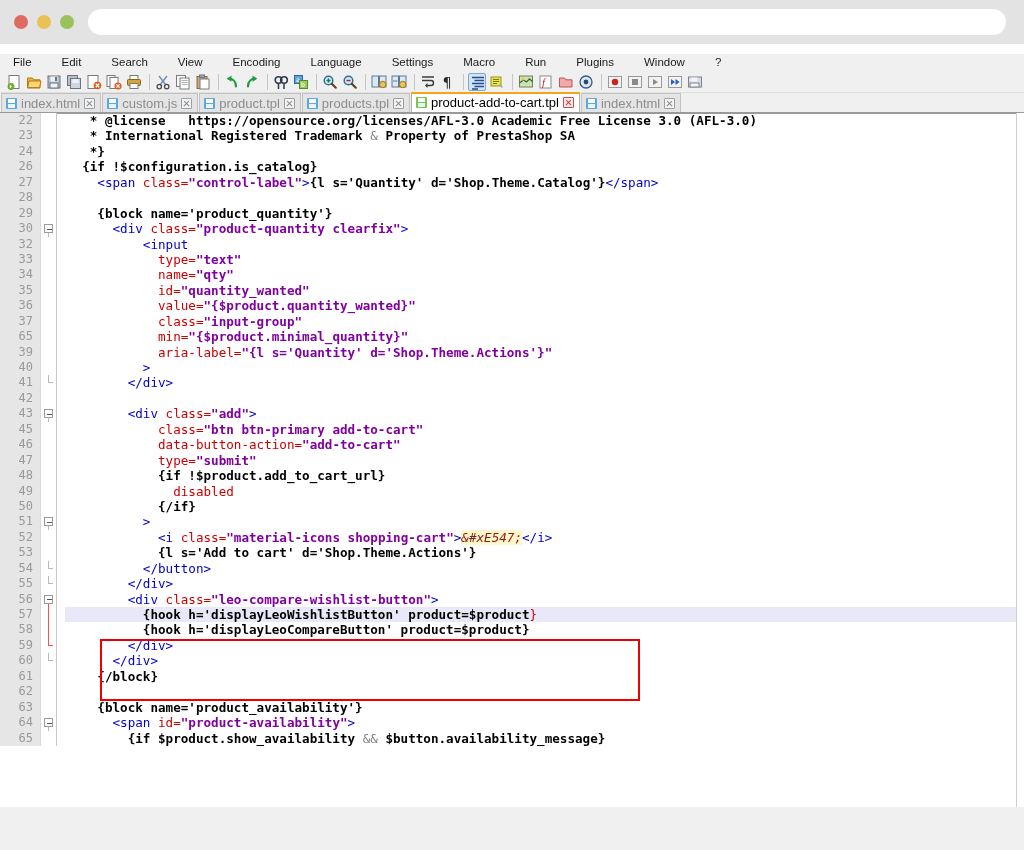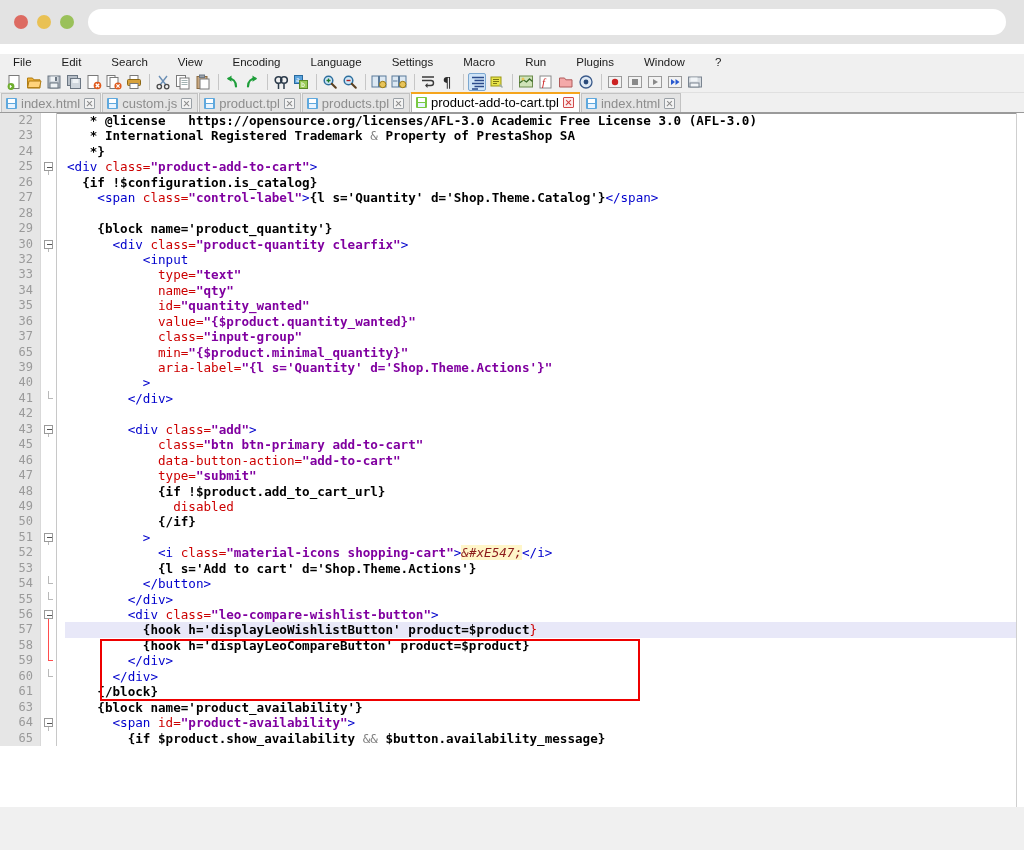--- a/index.html
+++ b/index.html
@@ -514,21 +514,20 @@
         <span class="tabclose"></span>
       </div>
     </div>
 
   <div class="editor">
     <div class="ed-topline"></div>
     <div class="ed-scroll" id="code-lines">
         <div class="line"><span class="lnum">22</span><span class="foldcol"></span><span class="gutter-div"></span><span class="code-area"><span class="c-plain">   * @license   https://opensource.org/licenses/AFL-3.0 Academic Free License 3.0 (AFL-3.0)</span></span></div>
         <div class="line"><span class="lnum">23</span><span class="foldcol"></span><span class="gutter-div"></span><span class="code-area"><span class="c-plain">   * International Registered Trademark </span><span class="c-amp">&amp;</span><span class="c-plain"> Property of PrestaShop SA</span></span></div>
         <div class="line"><span class="lnum">24</span><span class="foldcol"></span><span class="gutter-div"></span><span class="code-area"><span class="c-plain">   *}</span></span></div>
-        <div class="line"><span class="lnum">25</span><span class="foldcol"><span class="fold-line half-top"></span><span class="fold-box"></span></span><span class="gutter-div"></span><span class="code-area"><span class="c-tag">&lt;div</span><span class="c-attr"> class=</span><span class="c-val">"product-add-to-cart"</span><span class="c-tag">&gt;</span></span></div>
         <div class="line"><span class="lnum">26</span><span class="foldcol"></span><span class="gutter-div"></span><span class="code-area"><span class="c-smarty">  {if !$configuration.is_catalog}</span></span></div>
         <div class="line"><span class="lnum">27</span><span class="foldcol"></span><span class="gutter-div"></span><span class="code-area"><span class="c-plain">    </span><span class="c-tag">&lt;span</span><span class="c-attr"> class=</span><span class="c-val">"control-label"</span><span class="c-tag">&gt;</span><span class="c-smarty">{l s='Quantity' d='Shop.Theme.Catalog'}</span><span class="c-tag">&lt;/span&gt;</span></span></div>
         <div class="line"><span class="lnum">28</span><span class="foldcol"></span><span class="gutter-div"></span><span class="code-area"></span></div>
         <div class="line"><span class="lnum">29</span><span class="foldcol"></span><span class="gutter-div"></span><span class="code-area"><span class="c-smarty">    {block name='product_quantity'}</span></span></div>
         <div class="line"><span class="lnum">30</span><span class="foldcol"><span class="fold-line half-top"></span><span class="fold-box"></span></span><span class="gutter-div"></span><span class="code-area"><span class="c-plain">      </span><span class="c-tag">&lt;div</span><span class="c-attr"> class=</span><span class="c-val">"product-quantity clearfix"</span><span class="c-tag">&gt;</span></span></div>
         <div class="line"><span class="lnum">32</span><span class="foldcol"></span><span class="gutter-div"></span><span class="code-area"><span class="c-plain">          </span><span class="c-tag">&lt;input</span></span></div>
         <div class="line"><span class="lnum">33</span><span class="foldcol"></span><span class="gutter-div"></span><span class="code-area"><span class="c-attr">            type=</span><span class="c-val">"text"</span></span></div>
         <div class="line"><span class="lnum">34</span><span class="foldcol"></span><span class="gutter-div"></span><span class="code-area"><span class="c-attr">            name=</span><span class="c-val">"qty"</span></span></div>
         <div class="line"><span class="lnum">35</span><span class="foldcol"></span><span class="gutter-div"></span><span class="code-area"><span class="c-attr">            id=</span><span class="c-val">"quantity_wanted"</span></span></div>
         <div class="line"><span class="lnum">36</span><span class="foldcol"></span><span class="gutter-div"></span><span class="code-area"><span class="c-attr">            value=</span><span class="c-val">"{$product.quantity_wanted}"</span></span></div>
@@ -549,20 +548,21 @@
         <div class="line"><span class="lnum">52</span><span class="foldcol"></span><span class="gutter-div"></span><span class="code-area"><span class="c-plain">            </span><span class="c-tag">&lt;i</span><span class="c-attr"> class=</span><span class="c-val">"material-icons shopping-cart"</span><span class="c-tag">&gt;</span><span class="c-ent">&amp;#xE547;</span><span class="c-tag">&lt;/i&gt;</span></span></div>
         <div class="line"><span class="lnum">53</span><span class="foldcol"></span><span class="gutter-div"></span><span class="code-area"><span class="c-smarty">            {l s='Add to cart' d='Shop.Theme.Actions'}</span></span></div>
         <div class="line"><span class="lnum">54</span><span class="foldcol"><span class="fold-end"></span></span><span class="gutter-div"></span><span class="code-area"><span class="c-plain">          </span><span class="c-tag">&lt;/button&gt;</span></span></div>
         <div class="line"><span class="lnum">55</span><span class="foldcol"><span class="fold-end"></span></span><span class="gutter-div"></span><span class="code-area"><span class="c-plain">        </span><span class="c-tag">&lt;/div&gt;</span></span></div>
         <div class="line"><span class="lnum">56</span><span class="foldcol"><span class="fold-line half-top red"></span><span class="fold-box"></span></span><span class="gutter-div"></span><span class="code-area"><span class="c-plain">        </span><span class="c-tag">&lt;div</span><span class="c-attr"> class=</span><span class="c-val">"leo-compare-wishlist-button"</span><span class="c-tag">&gt;</span></span></div>
         <div class="line cur"><span class="lnum">57</span><span class="foldcol"><span class="fold-line red"></span></span><span class="gutter-div"></span><span class="code-area"><span class="c-smarty">          {hook h='displayLeoWishlistButton' product=$product</span><span class="c-brace">}</span></span></div>
         <div class="line"><span class="lnum">58</span><span class="foldcol"><span class="fold-line red"></span></span><span class="gutter-div"></span><span class="code-area"><span class="c-smarty">          {hook h='displayLeoCompareButton' product=$product}</span></span></div>
         <div class="line"><span class="lnum">59</span><span class="foldcol"><span class="fold-end red"></span></span><span class="gutter-div"></span><span class="code-area"><span class="c-plain">        </span><span class="c-tag">&lt;/div&gt;</span></span></div>
         <div class="line"><span class="lnum">60</span><span class="foldcol"><span class="fold-end"></span></span><span class="gutter-div"></span><span class="code-area"><span class="c-plain">      </span><span class="c-tag">&lt;/div&gt;</span></span></div>
         <div class="line"><span class="lnum">61</span><span class="foldcol"></span><span class="gutter-div"></span><span class="code-area"><span class="c-smarty">    {/block}</span></span></div>
+        <div class="line"><span class="lnum">62</span><span class="foldcol"></span><span class="gutter-div"></span><span class="code-area"></span></div>
         <div class="line"><span class="lnum">63</span><span class="foldcol"></span><span class="gutter-div"></span><span class="code-area"><span class="c-smarty">    {block name='product_availability'}</span></span></div>
         <div class="line"><span class="lnum">64</span><span class="foldcol"><span class="fold-line half-top"></span><span class="fold-box"></span></span><span class="gutter-div"></span><span class="code-area"><span class="c-plain">      </span><span class="c-tag">&lt;span</span><span class="c-attr"> id=</span><span class="c-val">"product-availability"</span><span class="c-tag">&gt;</span></span></div>
         <div class="line"><span class="lnum">65</span><span class="foldcol"></span><span class="gutter-div"></span><span class="code-area"><span class="c-smarty">        {if $product.show_availability </span><span class="c-amp">&amp;&amp;</span><span class="c-smarty"> $button.availability_message}</span></span></div>
       </div>
     <div class="red-rect" id="annot-rect" style="left: 100px; top: 526.3px; width: 540px; height: 61.8px;"></div>
     <div class="vscroll"></div>
   </div>
 
 </div>
 

